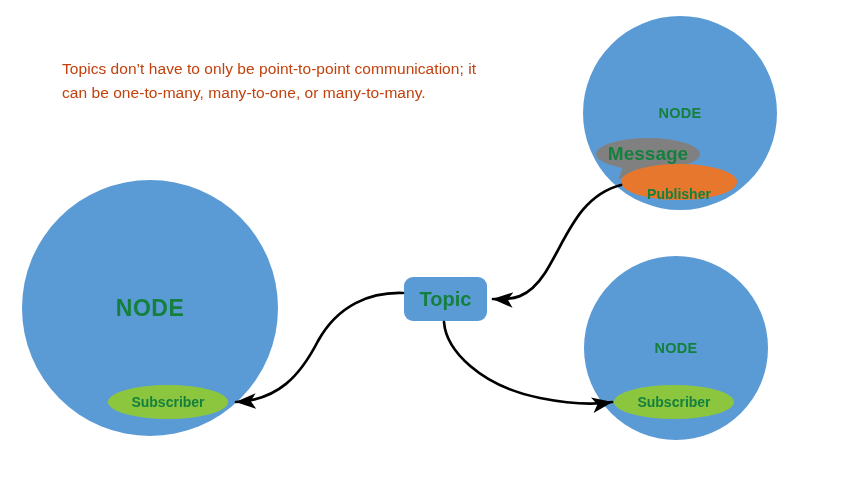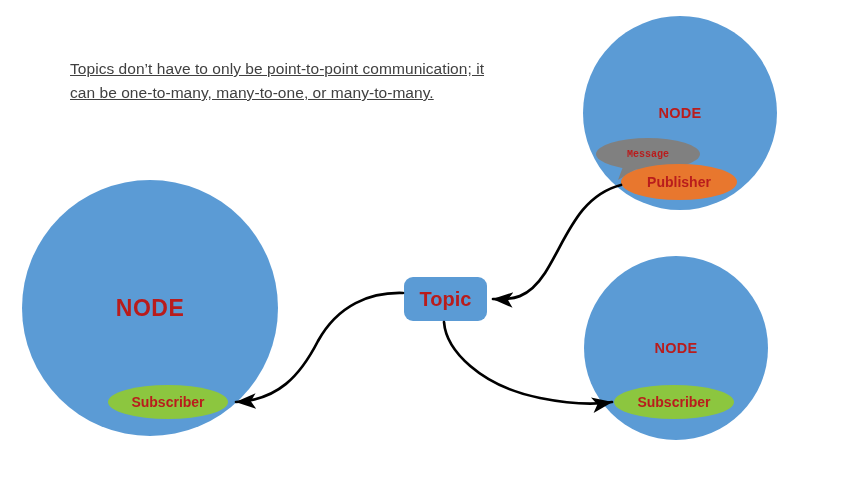--- a/index.html
+++ b/index.html
@@ -17,53 +17,52 @@
   }
   #stage {
     position: absolute;
     left: 0;
     top: 0;
     width: 854px;
     height: 480px;
   }
   .caption {
     position: absolute;
-    left: 70px;
+    left: 62px;
     top: 57px;
     width: 420px;
     font-size: 15.5px;
     line-height: 1.55;
-    color: #404040;
+    color: #c2410c;
     white-space: pre-line;
     letter-spacing: 0.05px;
-    text-decoration: underline;
   }
   svg.layer {
     position: absolute;
     left: 0;
     top: 0;
     width: 854px;
     height: 480px;
     overflow: visible;
   }
   .node-label,
   .pill-label,
   .topic-label {
     position: absolute;
-    color: #b91c1c;
+    color: #15803d;
     font-weight: bold;
     text-align: center;
     white-space: nowrap;
     transform: translate(-50%, -50%);
     pointer-events: none;
   }
   .node-label.big { font-size: 23px; letter-spacing: 0.5px; }
   .node-label.small { font-size: 14.5px; letter-spacing: 0.3px; }
   .pill-label { font-size: 14px; }
-  .pill-label.msg { font-size: 10px; font-family: Liberation Mono, monospace; }
+  .pill-label.msg { font-size: 19px; }
   .topic-label { font-size: 20px; }
 </style>
 </head>
 <body>
 
 <div id="stage">
 
   <div class="caption">Topics don’t have to only be point-to-point communication; it can be one-to-many, many-to-one, or many-to-many.</div>
 
   <svg class="layer" viewBox="0 0 854 480">
@@ -99,21 +98,21 @@
 
     <path d="M 403 293 C 370 292, 338 305, 318 341 C 300 376, 278 400, 236 402" fill="none" stroke="#000000" stroke-width="2.7" stroke-linecap="round" marker-end="url(#ah)"></path>
 
     <path d="M 444 322 C 446 350, 480 386, 540 398 C 575 405, 600 404, 612 402" fill="none" stroke="#000000" stroke-width="2.7" stroke-linecap="round" marker-end="url(#ah)"></path>
   </svg>
 
   <div class="node-label small" style="left:680px; top:113px;">NODE</div>
 
   <div class="pill-label msg" style="left:648px; top:154px;">Message</div>
 
-  <div class="pill-label" style="left:679px; top:182px;">Publisher</div>
+  <div class="pill-label" style="left:679px; top:194px;">Publisher</div>
 
   <div class="node-label big" style="left:150px; top:308px;">NODE</div>
 
   <div class="pill-label" style="left:168px; top:402px;">Subscriber</div>
 
   <div class="node-label small" style="left:676px; top:348px;">NODE</div>
 
   <div class="pill-label" style="left:674px; top:402px;">Subscriber</div>
 
   <div class="topic-label" style="left:445.5px; top:299px;">Topic</div>

